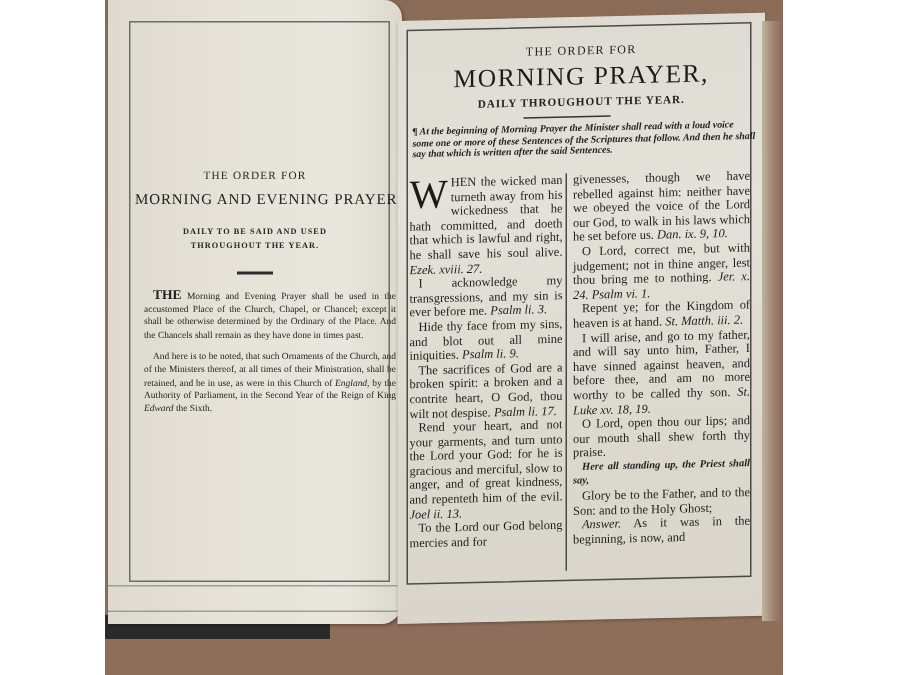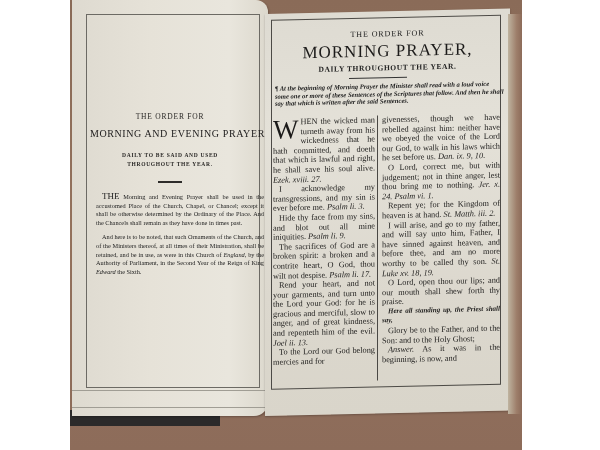--- a/index.html
+++ b/index.html
@@ -50,21 +50,21 @@
   .lp-sub2 { top: 161px; }
   .lp-rule {
     position: absolute; left: 86px; top: 181px; width: 24px; height: 2px; background: #2e2c2a;
   }
   .lp-body {
     position: absolute; left: 24px; right: 4px; top: 192px;
     font-size: 6.3px; line-height: 8.6px; color: #222;
     text-align: justify;
   }
   .lp-body p { margin: 0 0 6px 0; text-indent: 6px; }
-  .lp-body .dropcap-sm { font-size: 9px; font-weight: normal; }
+  .lp-body .dropcap-sm { font-size: 9px; font-weight: bold; }
   .lp-body i { font-style: italic; }
 
   
   .right-page {
     position: absolute; left: 265px; top: 14px; width: 245px; height: 402px;
     background: linear-gradient(180deg, #dedbd2 0%, #e4e1d8 30%, #dcd8ce 70%, #d9d5ca 100%);
     box-shadow: 0 1px 2px rgba(0,0,0,0.25);
     transform: skewY(-1.3deg);
     transform-origin: left top;
   }

